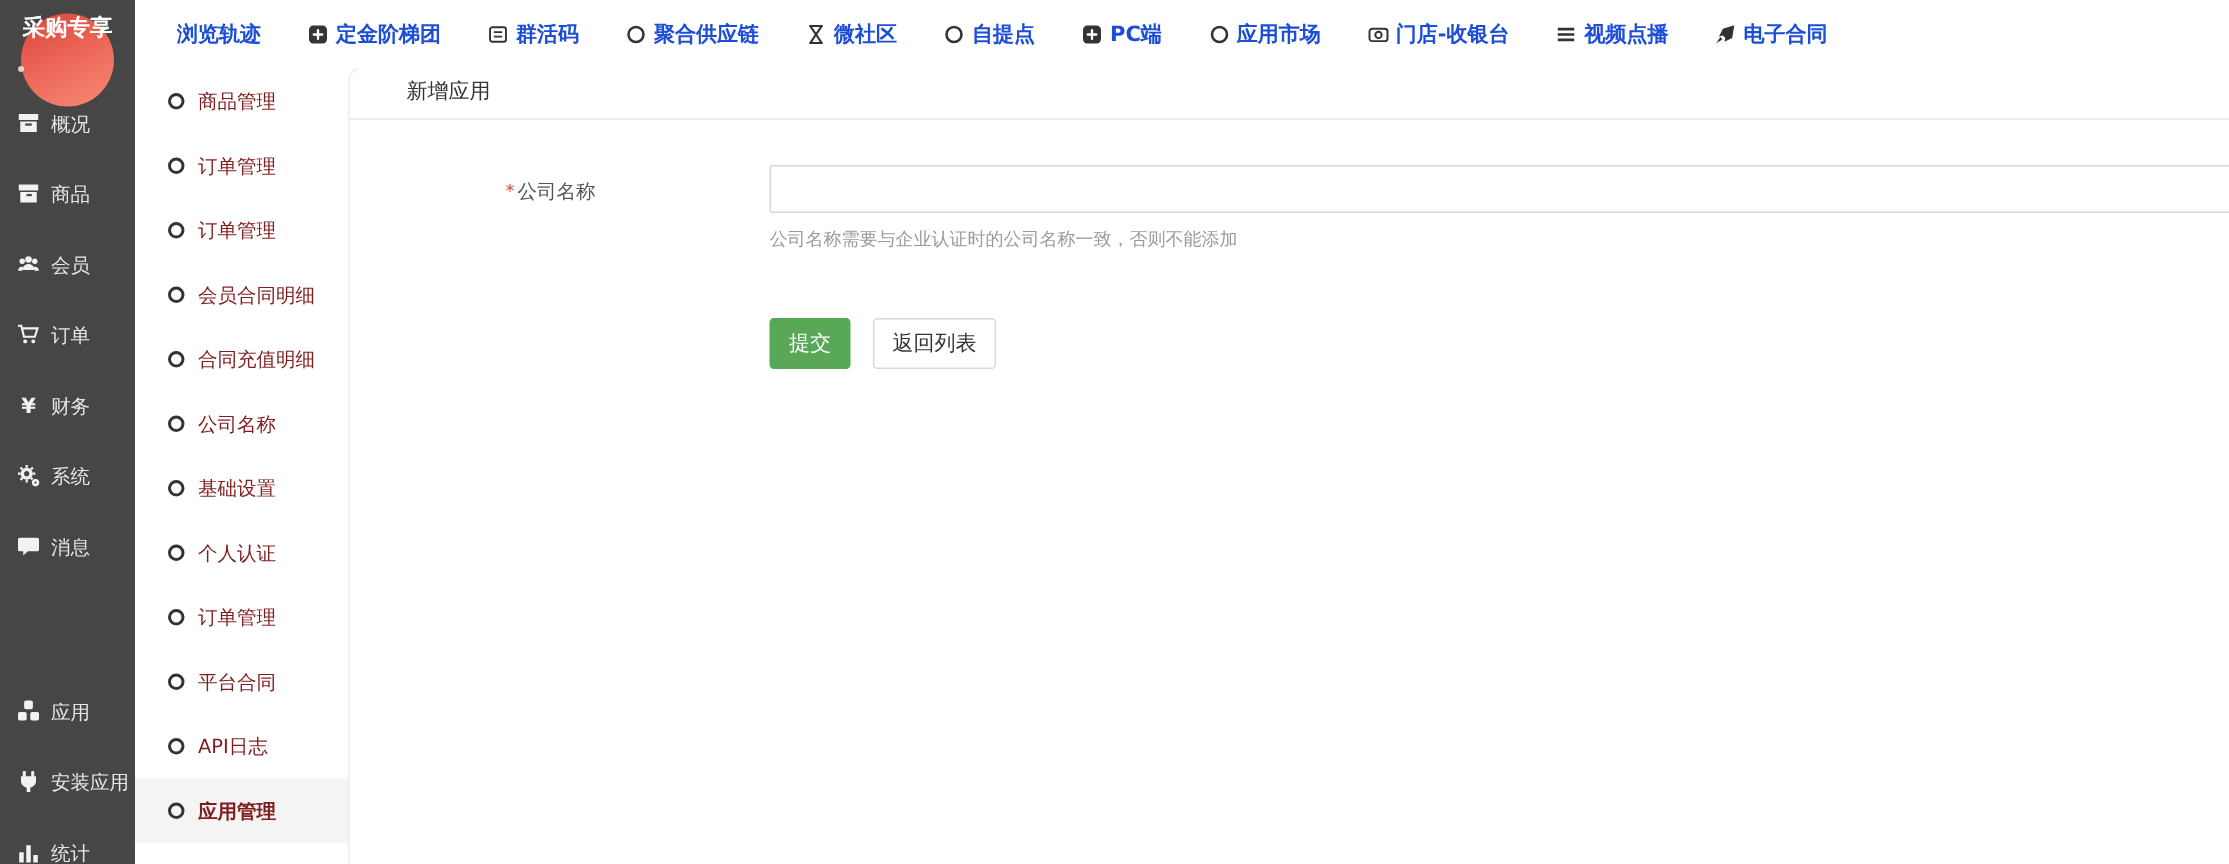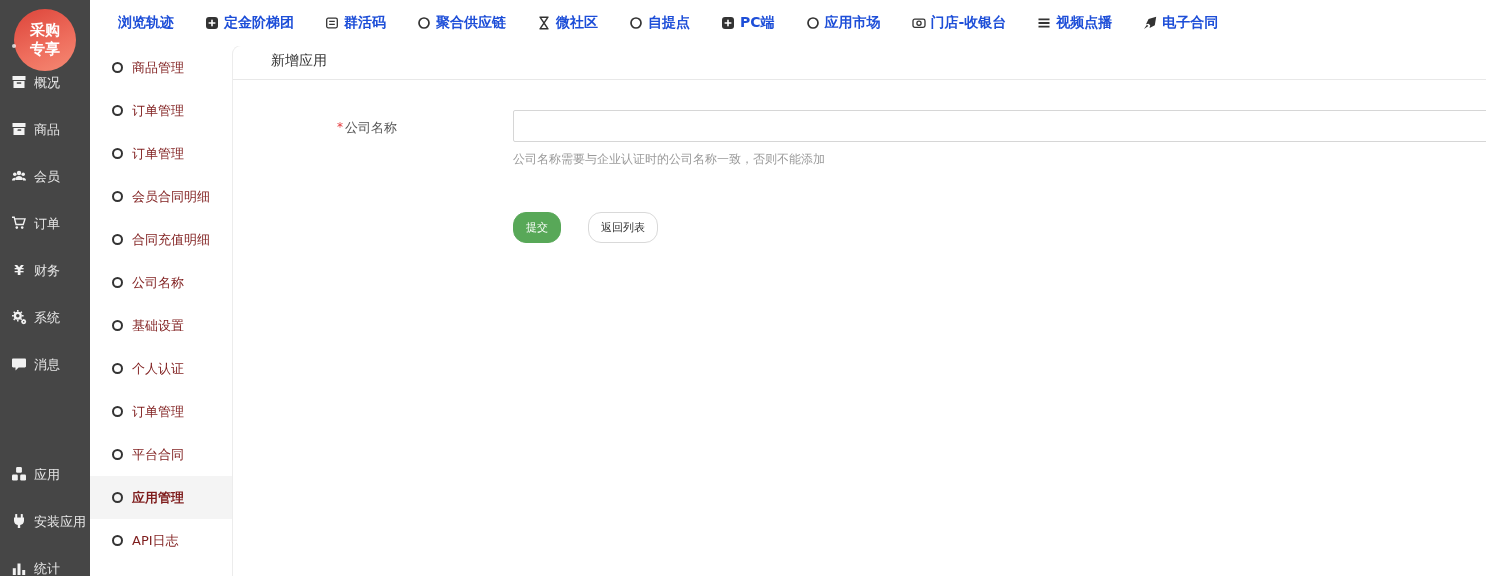--- a/index.html
+++ b/index.html
@@ -5,21 +5,21 @@
   * { margin:0; padding:0; box-sizing:border-box; }
   html,body { width:1486px; height:576px; overflow:hidden; background:#fff;
               font-family:"DejaVu Sans","Liberation Sans",sans-serif; }
   .app { position:relative; width:1486px; height:576px; }
 
   
   .sidebar { position:absolute; left:0; top:0; width:90px; height:576px;
              background:#464646; z-index:5; }
   .logo { width:62px; height:62px; border-radius:50%; margin:9px auto 0;
           background:linear-gradient(155deg,#e14f43 15%,#ef6f5e 60%,#f58a74 100%);
-          color:#fff; display:flex; flex-direction:column; align-items:center;
+          color:#fff; display:flex; flex-direction:row; 
           justify-content:center; font-size:15px; font-weight:bold; line-height:1.25;
           cursor:pointer; position:relative; }
   .logo-dot { position:absolute; background:rgba(255,255,255,.75); border-radius:50%; }
   .dot1 { width:4px; height:4px; left:12px; top:44px; }
   .dot2 { width:3px; height:3px; left:15px; top:128px; }
   .side-nav { margin-top:3px; }
   .side-item { height:47px; display:flex; padding-left:11px;
                color:#e6e6e6; font-size:13px; cursor:pointer; white-space:nowrap; }
   .side-item.gap { margin-top:63px; }
   .side-item .ic { width:16px; height:16px; margin-right:7px; display:flex;
@@ -53,26 +53,26 @@
   .form-row { display:flex; margin-top:30px; }
   .form-label { width:268px; text-align:center; font-size:13px; color:#555;
                 padding-top:9px; flex:none; }
   .req { color:#e4393c; margin-right:2px; font-size:12px; vertical-align:1px; }
   .form-field { flex:1; margin-left:12px; }
   .text-input { width:100%; height:32px; border:1px solid #d6d6d6; border-radius:2px;
                 padding:0 10px; font-size:13px; outline:none; background:#fff;
                 font-family:inherit; display:block; }
   .helper { margin-top:9px; font-size:12px; color:#9a9a9a; }
   .actions { margin-top:44px; display:flex; gap:15px; }
-  .btn { font-size:11px; border-radius:13px; cursor:pointer; font-family:inherit;
+  .btn { font-size:14px; border-radius:3px; cursor:pointer; font-family:inherit;
          line-height:1; }
   .btn-primary { background:#58a858; color:#fff; border:1px solid #58a858;
                  padding:9px 12px; }
   .btn-default { background:#fff; color:#333; border:1px solid #d9d9d9;
-                 padding:9px 12px;margin-left:12px; }
+                 padding:9px 12px; }
 </style>
 </head>
 <body>
 
 <div class="app">
 
   <aside class="sidebar">
     <div class="logo">
       <span>采购</span>
       <span>专享</span>
@@ -311,27 +311,27 @@
         <span>个人认证</span>
       </div>
       <div class="sub-item">
         <span class="ring"></span>
         <span>订单管理</span>
       </div>
       <div class="sub-item">
         <span class="ring"></span>
         <span>平台合同</span>
       </div>
+      <div class="sub-item">
+        <span class="ring"></span>
+        <span>API日志</span>
+      </div>
       <div class="sub-item active">
         <span class="ring"></span>
         <span>应用管理</span>
-      </div>
-      <div class="sub-item">
-        <span class="ring"></span>
-        <span>API日志</span>
       </div>
     </aside>
 
   <main class="content">
     <div class="tabbar">
       <span class="tab">新增应用</span>
     </div>
 
     <div class="form-row">
       <label class="form-label"><em class="req">*</em><span>公司名称</span></label>

